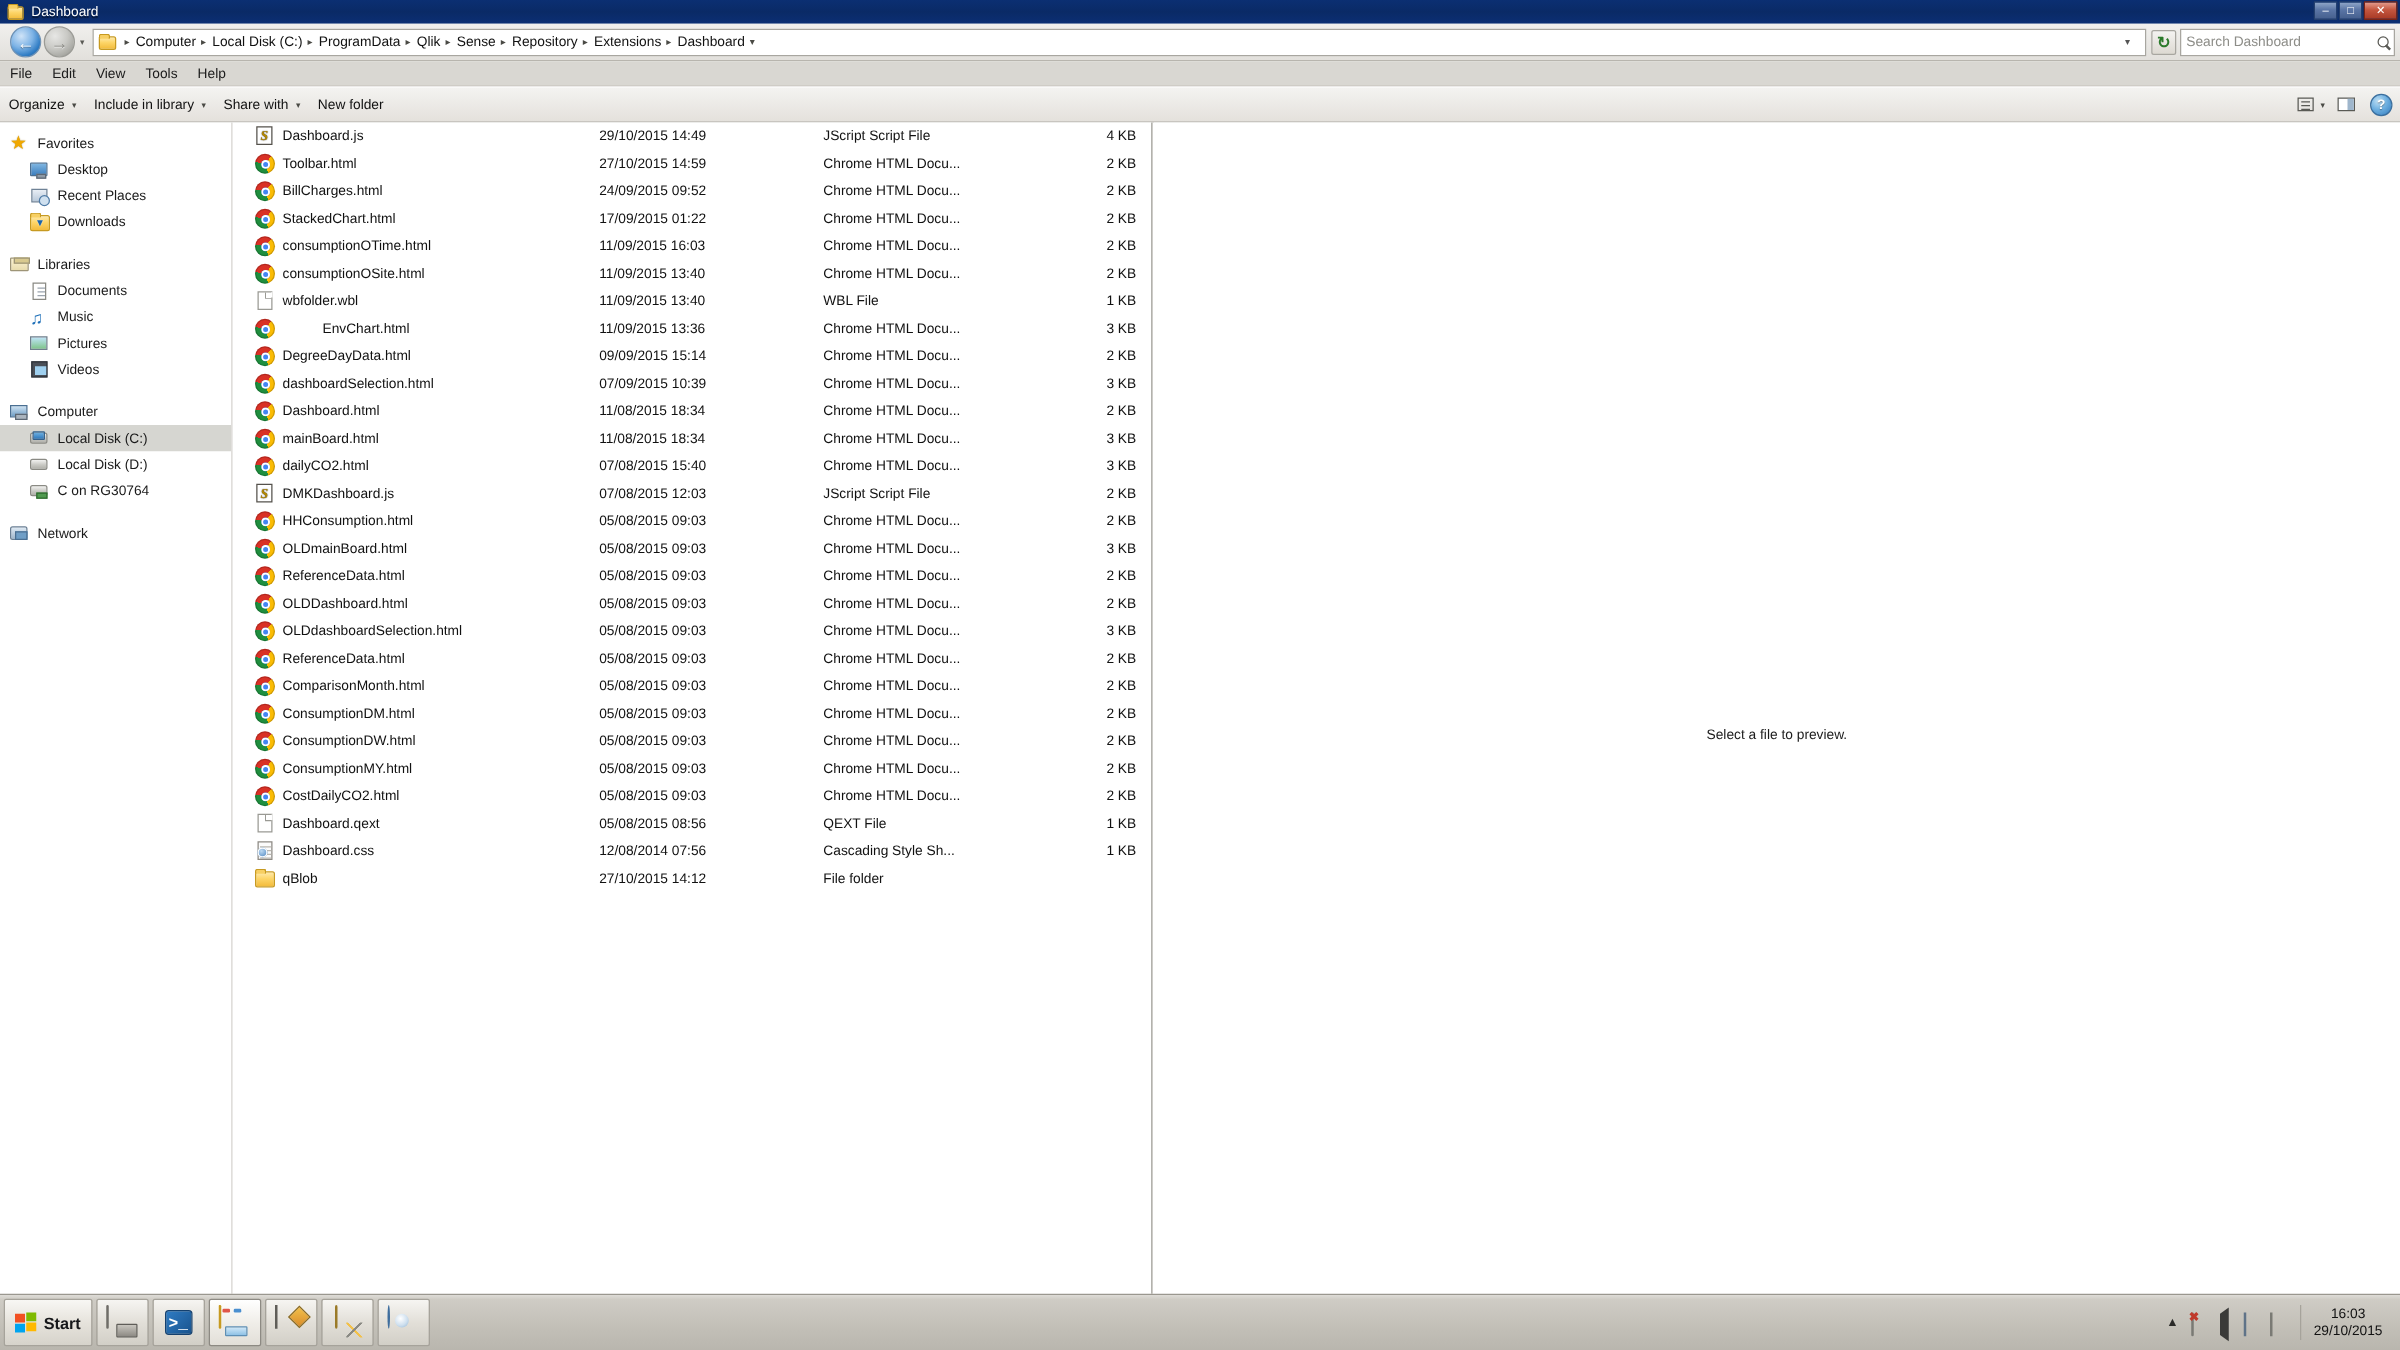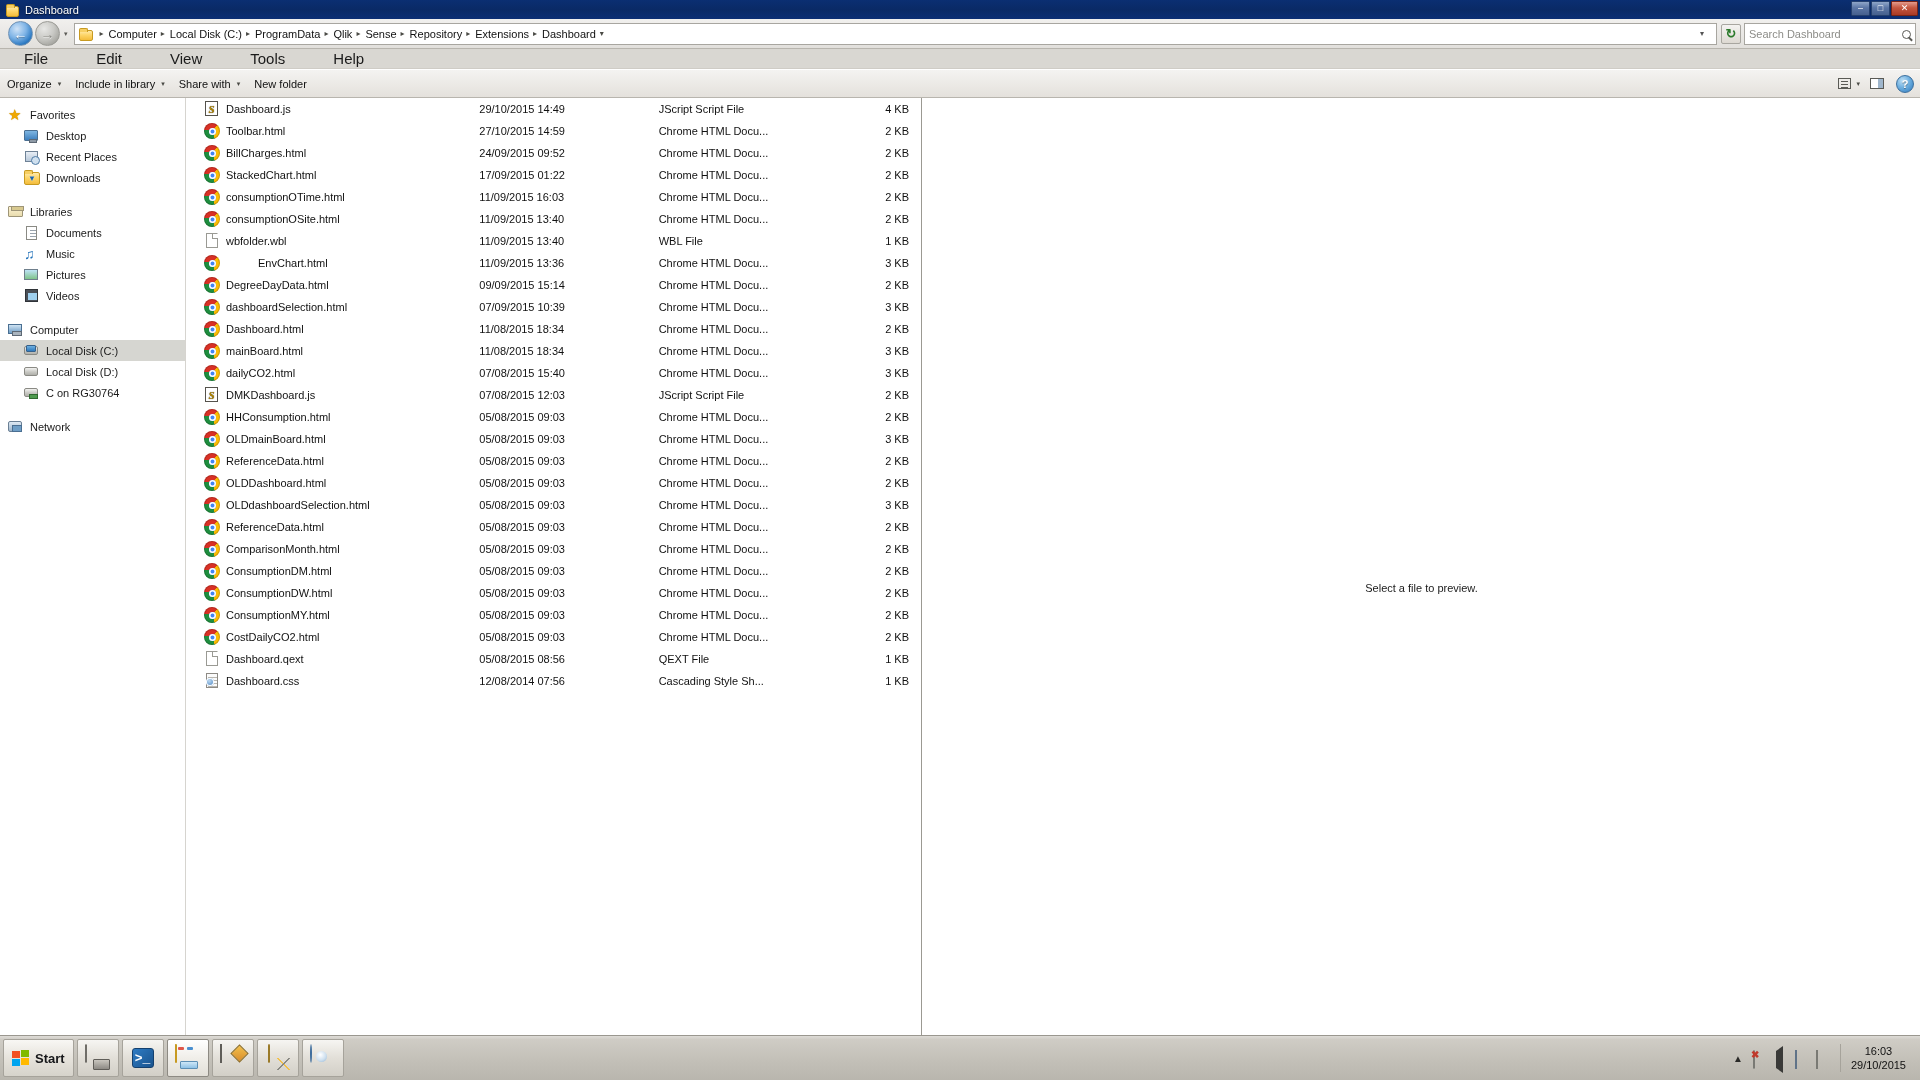--- a/index.html
+++ b/index.html
@@ -83,21 +83,21 @@
   }
   #searchbox .sq { font-size: 11px; color: #8d8d88; white-space: nowrap; }
   #searchbox .mag { margin-left: auto; }
 
   
   #menubar {
     position: absolute; left: 0; top: 49px; width: 1920px; height: 20px;
     background: #d9d7d2; display: flex; align-items: center;
     border-bottom: 1px solid #cfccc6;
   }
-  #menubar .mi { font-size: 15px; color: #1a1a1a; padding: 2px 24px; }
+  #menubar .mi { font-size: 11px; color: #1a1a1a; padding: 2px 8px; }
 
   
   #cmdbar {
     position: absolute; left: 0; top: 70px; width: 1920px; height: 28px;
     background: linear-gradient(to bottom,#f4f3f1 0%, #e4e1dc 100%);
     border-bottom: 1px solid #b8b5ae;
     display: flex; align-items: center;
   }
   #cmdbar .ci {
     font-size: 11px; color: #111; padding: 3px 7px; display: flex; align-items: center;
@@ -888,20 +888,29 @@
       </div>
       <div class="frow">
         <div class="c-name" style="width: 228px;">
           <span class="fico"><span class="ic ic-css"></span></span>
           <span>Dashboard.css</span>
         </div>
         <div class="c-date" style="width: 122px;">12/08/2014 07:56</div>
         <div class="c-type" style="width: 128px;">Cascading Style Sh...</div>
         <div class="c-size" style="width: 85px;">1 KB</div>
       </div>
+      <div class="frow">
+        <div class="c-name" style="width: 228px;">
+          <span class="fico"><span class="ic ic-folder"></span></span>
+          <span>qBlob</span>
+        </div>
+        <div class="c-date" style="width: 122px;">27/10/2015 14:12</div>
+        <div class="c-type" style="width: 128px;">File folder</div>
+        <div class="c-size" style="width: 85px;"></div>
+      </div>
     </div>
 </div>
 
 <div id="preview-pane">
   <span class="ptext">Select a file to preview.</span>
 </div>
 
 <div id="taskbar">
   <div class="tb-btn start">
     <span class="tg" style="width:18px;height:18px;">

